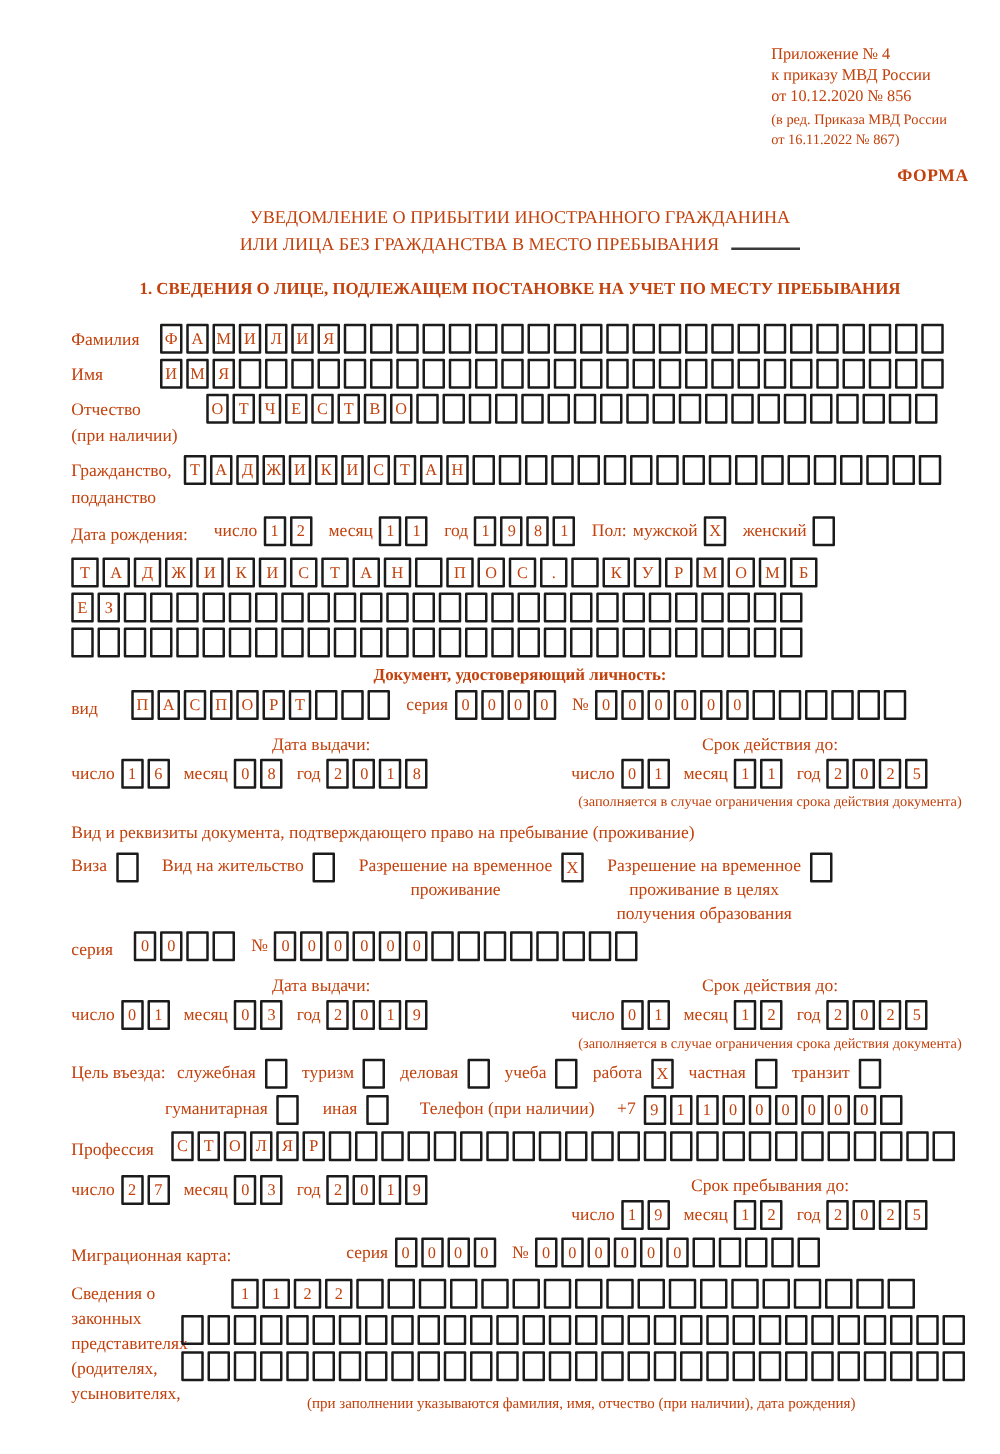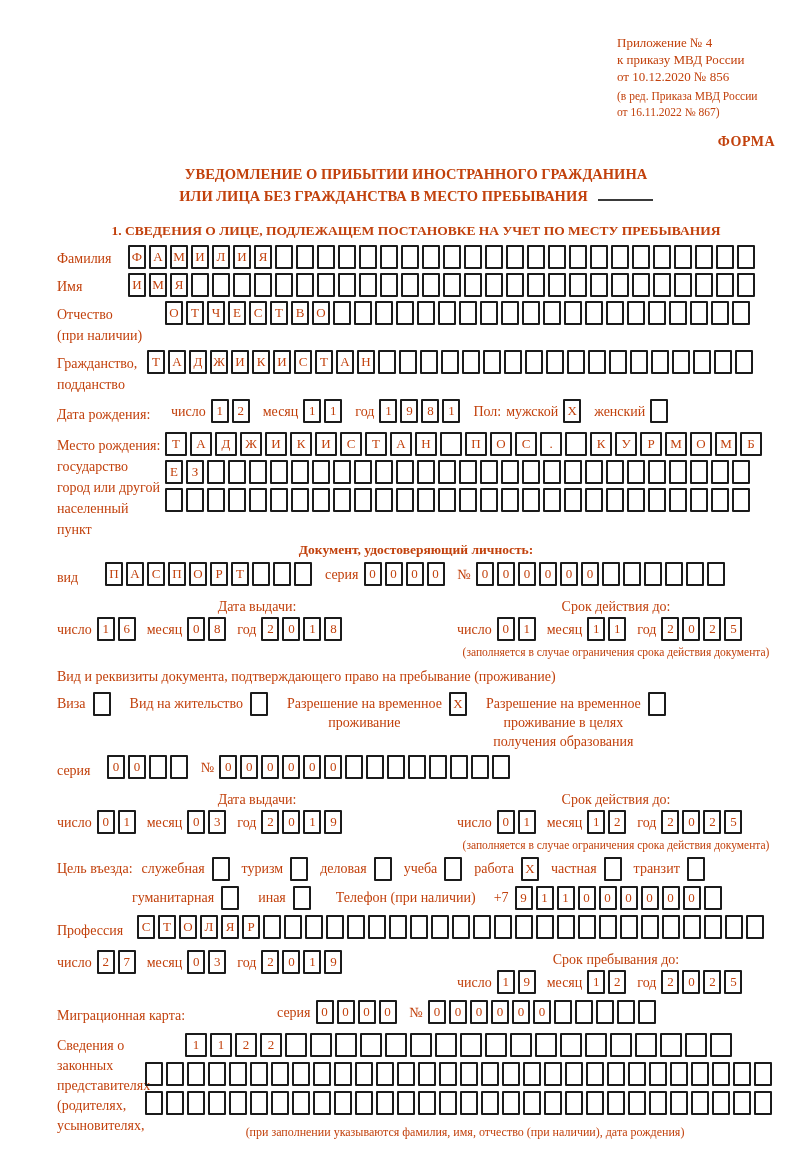--- a/index.html
+++ b/index.html
@@ -6,26 +6,26 @@
   html,body { margin:0; padding:0; background:#ffffff; }
   .page {
     width:800px; height:1163px; background:#fff; color:#c2410c;
     font-family:"Liberation Serif","DejaVu Serif",serif;
     padding:34px 25px 0 57px; position:relative; overflow:hidden;
   }
   .ref { margin-left:560px; font-size:13px; line-height:1.32; }
   .ref .small { font-size:11.5px; }
   .ref .gap { margin-top:4px; }
   .forma { font-weight:bold; text-align:right; font-size:14px; margin-top:14px; letter-spacing:.5px; }
-  .title { font-weight:bold; text-align:center; font-size:14.5px; line-height:1.5; margin-top:14px; }
+  .title { font-weight:normal; text-align:center; font-size:14.5px; line-height:1.5; margin-top:14px; }
   .blank { display:inline-block; width:55px; border-bottom:2px solid #3a3a3a; margin-left:10px; }
   .sec { font-weight:bold; text-align:center; font-size:13.5px; margin-top:16px; }
 
   .frow { display:flex; align-items:flex-start; margin-top:4px; font-size:14px; }
-  .mt10 { margin-top:6px; }
+  .mt10 { margin-top:20px; }
   .lbl { flex:0 0 auto; line-height:21px; padding-top:3px; }
   .cells { white-space:nowrap; flex:0 0 auto; }
   .cell {
     display:inline-block; width:18px; height:24px; border:2px solid #1b1b1b;
     margin-right:3px; text-align:center; font-size:13px; line-height:20px;
     vertical-align:top; border-radius:1px;
   }
   .cell.wide { width:22px; }
   .dlbl { line-height:26px; margin:0 5px 0 10px; flex:0 0 auto; }
   .cellcol > .cells { display:block; margin-bottom:4px; }
@@ -116,26 +116,20 @@
     <span class="dlbl">год</span>
     <span class="cells"><span class="cell">1</span><span class="cell">9</span><span class="cell">8</span><span class="cell">1</span></span>
     <span class="dlbl">Пол:</span>
     <span class="dlbl" style="margin-left:0">мужской</span>
     <span class="cells"><span class="cell">X</span></span>
     <span class="dlbl">женский</span>
     <span class="cells"><span class="cell"></span></span>
   </div>
 
   <div class="frow">
-    <div class="lbl" style="width:108px;line-height:21px">
-      <div>Место рождения:</div>
-      <div>государство</div>
-      <div>город или другой</div>
-      <div>населенный пункт</div>
-    </div>
     <div class="cellcol">
       <div class="cells"><span class="cell wide">Т</span><span class="cell wide">А</span><span class="cell wide">Д</span><span class="cell wide">Ж</span><span class="cell wide">И</span><span class="cell wide">К</span><span class="cell wide">И</span><span class="cell wide">С</span><span class="cell wide">Т</span><span class="cell wide">А</span><span class="cell wide">Н</span><span class="cell wide"></span><span class="cell wide">П</span><span class="cell wide">О</span><span class="cell wide">С</span><span class="cell wide">.</span><span class="cell wide"></span><span class="cell wide">К</span><span class="cell wide">У</span><span class="cell wide">Р</span><span class="cell wide">М</span><span class="cell wide">О</span><span class="cell wide">М</span><span class="cell wide">Б</span></div>
       <div class="cells"><span class="cell">Е</span><span class="cell">З</span><span class="cell"></span><span class="cell"></span><span class="cell"></span><span class="cell"></span><span class="cell"></span><span class="cell"></span><span class="cell"></span><span class="cell"></span><span class="cell"></span><span class="cell"></span><span class="cell"></span><span class="cell"></span><span class="cell"></span><span class="cell"></span><span class="cell"></span><span class="cell"></span><span class="cell"></span><span class="cell"></span><span class="cell"></span><span class="cell"></span><span class="cell"></span><span class="cell"></span><span class="cell"></span><span class="cell"></span><span class="cell"></span><span class="cell"></span></div>
       <div class="cells"><span class="cell"></span><span class="cell"></span><span class="cell"></span><span class="cell"></span><span class="cell"></span><span class="cell"></span><span class="cell"></span><span class="cell"></span><span class="cell"></span><span class="cell"></span><span class="cell"></span><span class="cell"></span><span class="cell"></span><span class="cell"></span><span class="cell"></span><span class="cell"></span><span class="cell"></span><span class="cell"></span><span class="cell"></span><span class="cell"></span><span class="cell"></span><span class="cell"></span><span class="cell"></span><span class="cell"></span><span class="cell"></span><span class="cell"></span><span class="cell"></span><span class="cell"></span></div>
     </div>
   </div>
 
   <div class="dochead">Документ, удостоверяющий личность:</div>
 
   <div class="frow">

